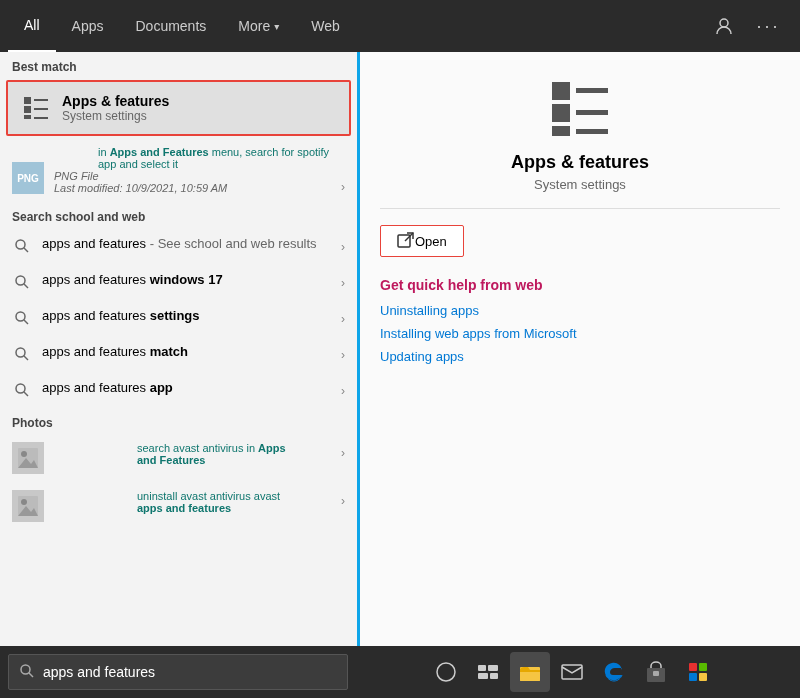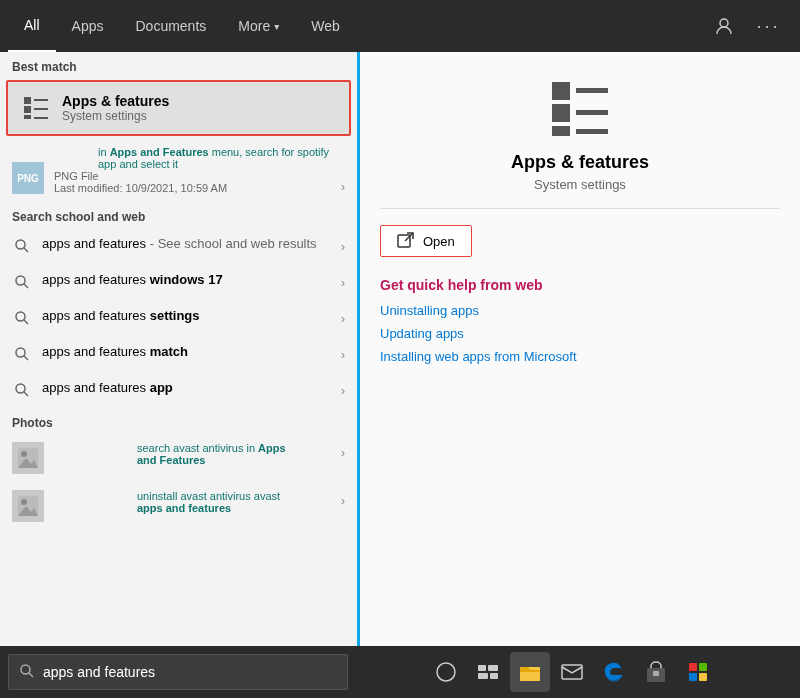--- a/index.html
+++ b/index.html
@@ -131,20 +131,21 @@
     }
     .file-text .file-title {
       font-size: 11px;
       color: #0f766e;
       margin-left: 44px;
     }
     .file-text .file-title b { font-weight: 700; }
     .file-text .file-sub {
       font-size: 11px;
       color: #666;
+      font-style: italic;
     }
     .result-arrow {
       margin-left: auto;
       color: #888;
       font-size: 12px;
       padding-top: 4px;
     }
 
     
     .web-item {
@@ -216,21 +217,20 @@
       margin-bottom: 16px;
     }
     .right-divider {
       border: none;
       border-top: 1px solid #ddd;
       margin-bottom: 16px;
     }
     .open-button {
       display: flex;
       align-items: center;
-      gap: 8px;
       padding: 6px 16px;
       background: #fff;
       border: 1px solid #e8433a;
       border-radius: 2px;
       cursor: pointer;
       font-size: 13px;
       width: fit-content;
       margin-bottom: 20px;
     }
     .quick-help-title {
@@ -483,22 +483,22 @@
     <button class="open-button">
       <svg width="18" height="18" viewBox="0 0 18 18">
         <rect x="1" y="3" width="12" height="12" fill="none" stroke="#333" stroke-width="1.5" rx="1"></rect>
         <path d="M10 1h6v6" stroke="#333" stroke-width="1.5" fill="none"></path>
         <line x1="16" y1="1" x2="8" y2="9" stroke="#333" stroke-width="1.5"></line>
       </svg>
       <span>Open</span>
     </button>
     <div class="quick-help-title">Get quick help from web</div>
     <a class="quick-link">Uninstalling apps</a>
+    <a class="quick-link">Installing web apps from Microsoft</a>
     <a class="quick-link">Updating apps</a>
-    <a class="quick-link">Installing web apps from Microsoft</a>
   </div>
 
 </div>
 
 <div class="bottom-bar">
   <div class="search-input-wrap">
     <span class="search-icon-bottom">
       <svg width="16" height="16" viewBox="0 0 16 16">
         <circle cx="6.5" cy="6.5" r="4.5" stroke="#aaa" stroke-width="1.5" fill="none"></circle>
         <line x1="10" y1="10" x2="14" y2="14" stroke="#aaa" stroke-width="1.5"></line>

